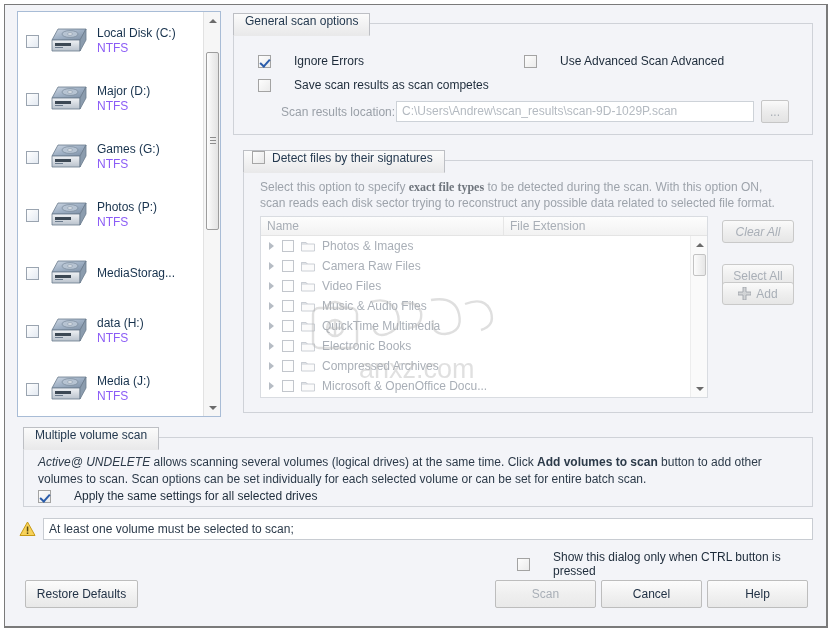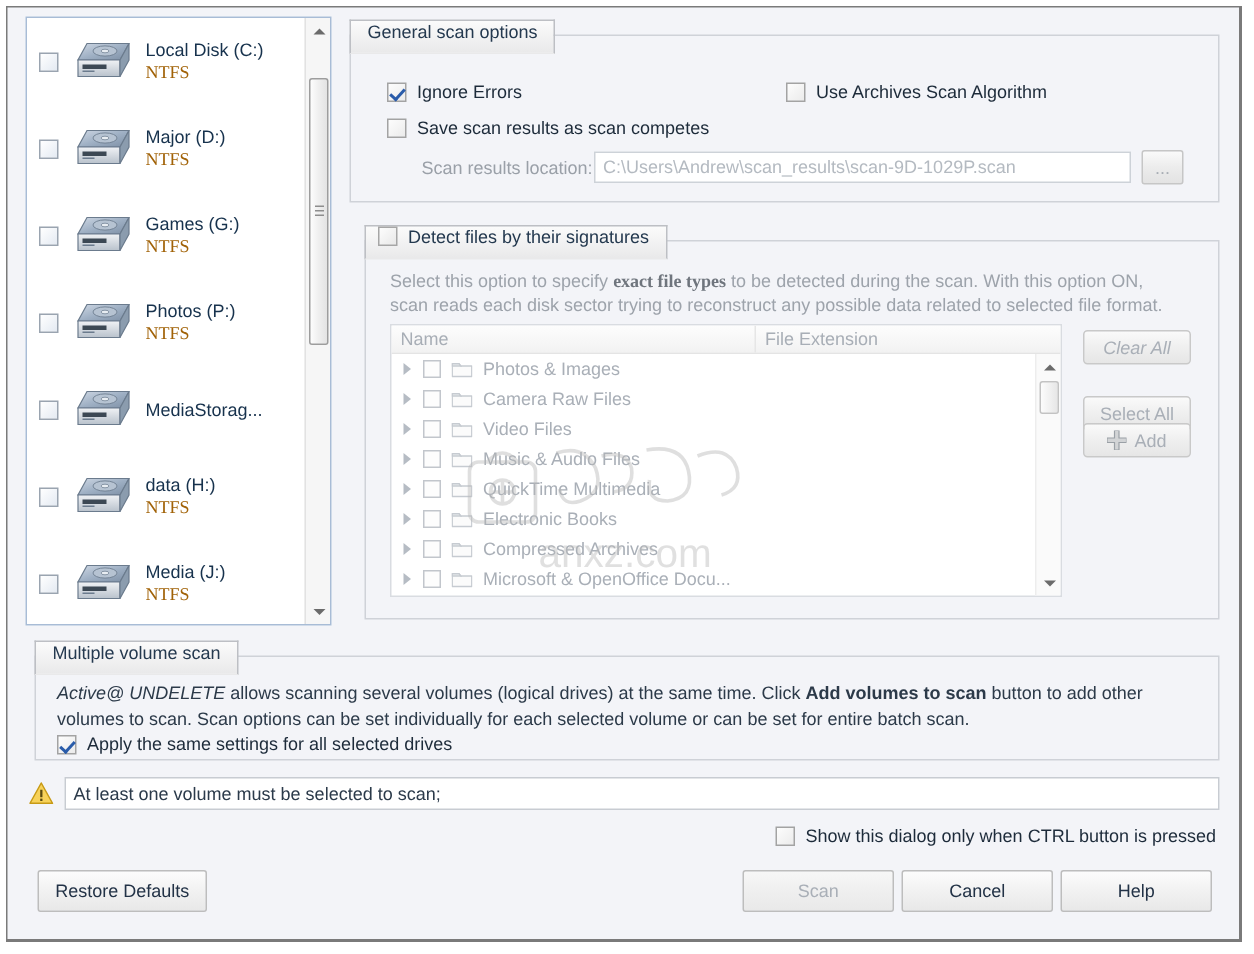--- a/index.html
+++ b/index.html
@@ -63,21 +63,21 @@
     width: 40px; height: 30px;
     flex: 0 0 auto;
     margin-right: 8px;
   }
   .hdd-icon svg { display:block; }
   .drive-text {
     font-size: 12px;
     line-height: 15px;
     color: #17324d;
   }
-  .drive-text .fs { color: #a16207; font-family: Liberation Serif, serif; }
+  .drive-text .fs { color: #8b5cf6; }
 
   
   #drive-scrollbar {
     position: absolute;
     right: 0; top: 0;
     width: 17px; height: 100%;
     background: #f6f6f6;
     border-left: 1px solid #e2e2e2;
     box-sizing: border-box;
   }
@@ -159,21 +159,21 @@
     position: absolute;
     left: 3px; top: 1px;
     width: 4px; height: 8px;
     border: solid #2a5caa;
     border-width: 0 2px 2px 0;
     transform: rotate(42deg);
   }
   .cb-row {
     display: flex;
     align-items: center;
-    gap: 7px;
+    gap: 23px;
     font-size: 12px;
     color: #1d2b3a;
   }
 
   
   #gso {
     left: 228px; top: 18px; width: 580px; height: 112px;
   }
   #ignore-errors-row { position:absolute; left: 24px; top: 30px; }
   #adv-algo-row      { position:absolute; left: 290px; top: 30px; }
@@ -615,21 +615,21 @@
       <span>General scan options</span>
     </div>
 
     <label class="cb-row" id="ignore-errors-row">
       <span class="cb checked"></span>
       <span>Ignore Errors</span>
     </label>
 
     <label class="cb-row" id="adv-algo-row">
       <span class="cb"></span>
-      <span>Use Archives Scan Algorithm</span>
+      <span>Use Advanced Scan Advanced</span>
     </label>
 
     <label class="cb-row" id="save-results-row">
       <span class="cb"></span>
       <span>Save scan results as scan competes</span>
     </label>
 
     <div id="scan-loc-label">Scan results location:</div>
     <div id="scan-loc-input">C:\Users\Andrew\scan_results\scan-9D-1029P.scan</div>
     <div id="scan-loc-browse">...</div>

